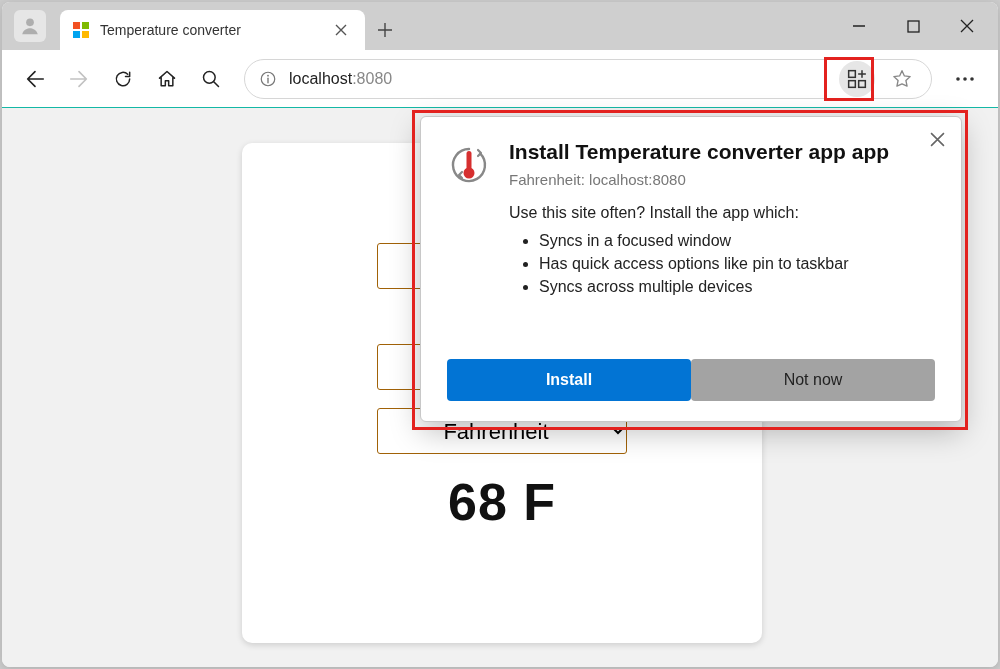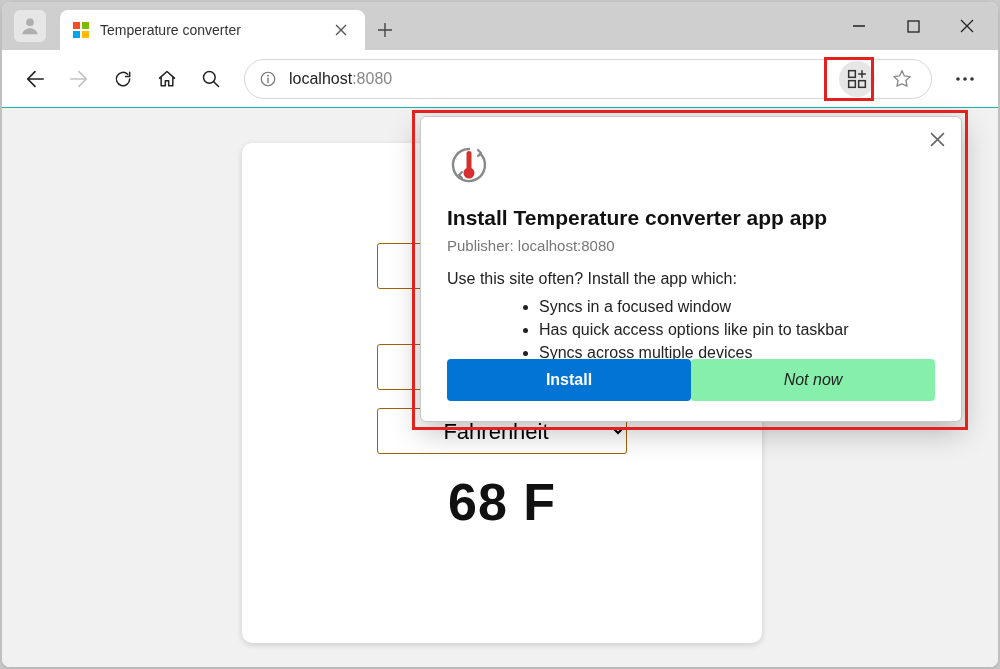--- a/index.html
+++ b/index.html
@@ -60,31 +60,31 @@
     position:absolute; left:410px; top:2px; width:556px; height:320px;
     border:3px solid #e3221f; pointer-events:none; z-index:20;
   }
   .popup {
     position:absolute; left:418px; top:8px; width:542px; height:306px;
     background:#fff; border:1px solid #c8c8c8; border-radius:6px;
     box-shadow: 0 10px 30px rgba(0,0,0,0.25); z-index:10;
     padding: 22px 26px 20px 26px;
   }
   .popup .close { position:absolute; right:10px; top:8px; width:28px; height:28px; display:flex; align-items:center; justify-content:center; color:#555; }
-  .popup .row1 { display:flex; gap:18px;flex-direction:column; }
+  .popup .row1 { display:flex; gap:18px; }
   .popup .appicon { width:44px; height:44px; flex-shrink:0; margin-top:4px; }
   .popup h2 { font-size:21px; font-weight:600; color:#111; line-height:1.25; }
   .popup .pub { font-size:15px; color:#777; margin-top:6px; }
   .popup .lead { font-size:16px; color:#222; margin-top:16px; }
   .popup ul { margin:10px 0 0 92px; padding:0; }
   .popup li { font-size:16px; color:#222; list-style: disc; margin:5px 0 5px 0; }
   .popup .actions { position:absolute; left:26px; right:26px; bottom:20px; display:flex; gap:0;border-radius:11px; }
   .popup .btn { flex:1; height:42px; border:none; border-radius:4px; font-size:16px; cursor:pointer; }
   .popup .btn.primary { background:#0274d4; color:#fff; font-weight:600; }
-  .popup .btn.secondary { background:#86efac; color:#222;font-style:italic; }
+  .popup .btn.secondary { background:#a3a3a3; color:#222; }
 
   svg { display:block; }
 </style>
 </head>
 <body>
 
 <div class="window">
 
   <div class="titlebar">
     <div class="profile">
@@ -214,21 +214,21 @@
         <div class="appicon">
           <svg width="44" height="44" viewBox="0 0 44 44">
             <path d="M22 6a16 16 0 1 0 11.3 4.7" fill="none" stroke="#888" stroke-width="2.4" stroke-linecap="round"></path>
             <path d="M31 7l3 3-3 3M15 35l-3-3 3-3" fill="none" stroke="#888" stroke-width="2.2" stroke-linecap="round" stroke-linejoin="round"></path>
             <rect x="19.5" y="8" width="5" height="20" rx="2.5" fill="#d62f2f"></rect>
             <circle cx="22" cy="30" r="5.5" fill="#d62f2f"></circle>
           </svg>
         </div>
         <div style="flex:1">
           <h2>Install Temperature converter app app</h2>
-          <div class="pub">Publisher: localhost:8080</div>
+          <div class="pub">Fahrenheit: localhost:8080</div>
           <div class="lead">Use this site often? Install the app which:</div>
         </div>
       </div>
       <ul>
         <li>Syncs in a focused window</li>
         <li>Has quick access options like pin to taskbar</li>
         <li>Syncs across multiple devices</li>
       </ul>
       <div class="actions">
         <button class="btn primary">Install</button>

